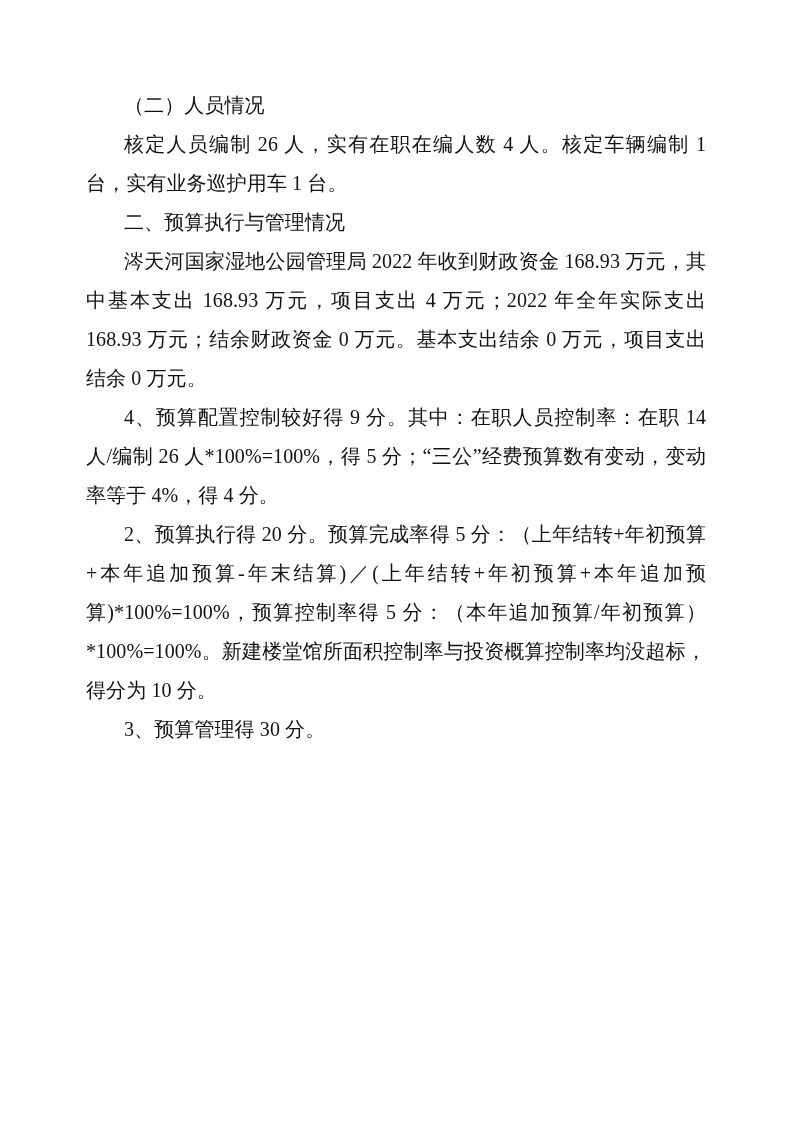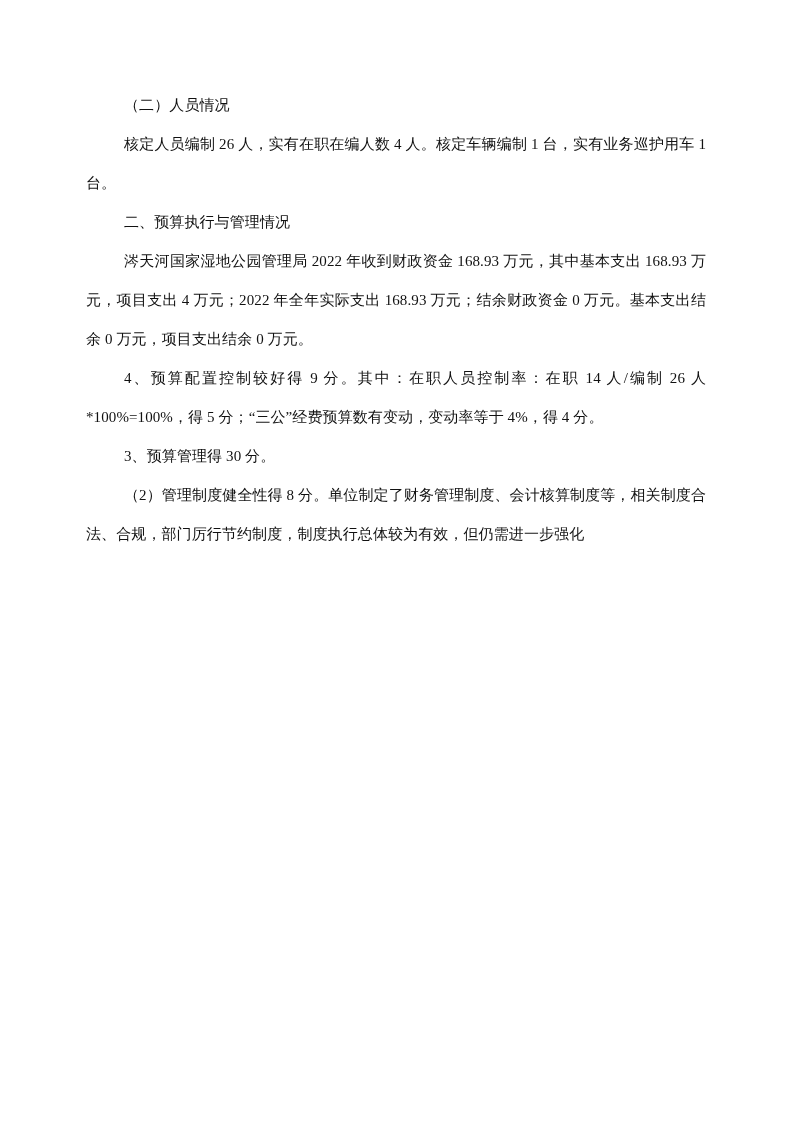--- a/index.html
+++ b/index.html
@@ -24,21 +24,21 @@
     background: #ffffff;
   }
   .content {
     position: absolute;
     left: 86px;
     top: 86px;
     width: 620px;
   }
   p.para {
     margin: 0 0 0 0;
-    font-size: 15px;
+    font-size: 20px;
     line-height: 39px;
     text-align: justify;
     text-justify: inter-ideograph;
     letter-spacing: 0.1px;
     color: #111111;
   }
   p.indent2 {
     text-indent: 38px;
   }
 </style>
@@ -53,20 +53,20 @@
     <p class="para indent2">核定人员编制 26 人，实有在职在编人数 4 人。核定车辆编制 1 台，实有业务巡护用车 1 台。</p>
 
     <p class="para indent2">二、预算执行与管理情况</p>
 
     <p class="para indent2">涔天河国家湿地公园管理局 2022 年收到财政资金 168.93 万元，其中基本支出 168.93 万元，项目支出 4 万元；2022 年全年实际支出 168.93 万元；结余财政资金 0 万元。基本支出结余 0 万元，项目支出结余 0 万元。</p>
 
 
 
     <p class="para indent2">4、预算配置控制较好得 9 分。其中：在职人员控制率：在职 14 人/编制 26 人*100%=100%，得 5 分；“三公”经费预算数有变动，变动率等于 4%，得 4 分。</p>
 
+    <p class="para indent2">2、预算执行得 20 分。预算完成率得 5 分：（上年结转+年初预算+本年追加预算-年末结算)／(上年结转+年初预算+本年追加预算)*100%=100%，预算控制率得 5 分：（本年追加预算/年初预算）*100%=100%。新建楼堂馆所面积控制率与投资概算控制率均没超标，得分为 10 分。</p>
 
     <p class="para indent2">3、预算管理得 30 分。</p>
 
 
-    <p class="para indent2">（2）管理制度健全性得 8 分。单位制定了财务管理制度、会计核算制度等，相关制度合法、合规，部门厉行节约制度，制度执行总体较为有效，但仍需进一步强化</p>
 
   </div>
 </div>
 
 </body></html>

